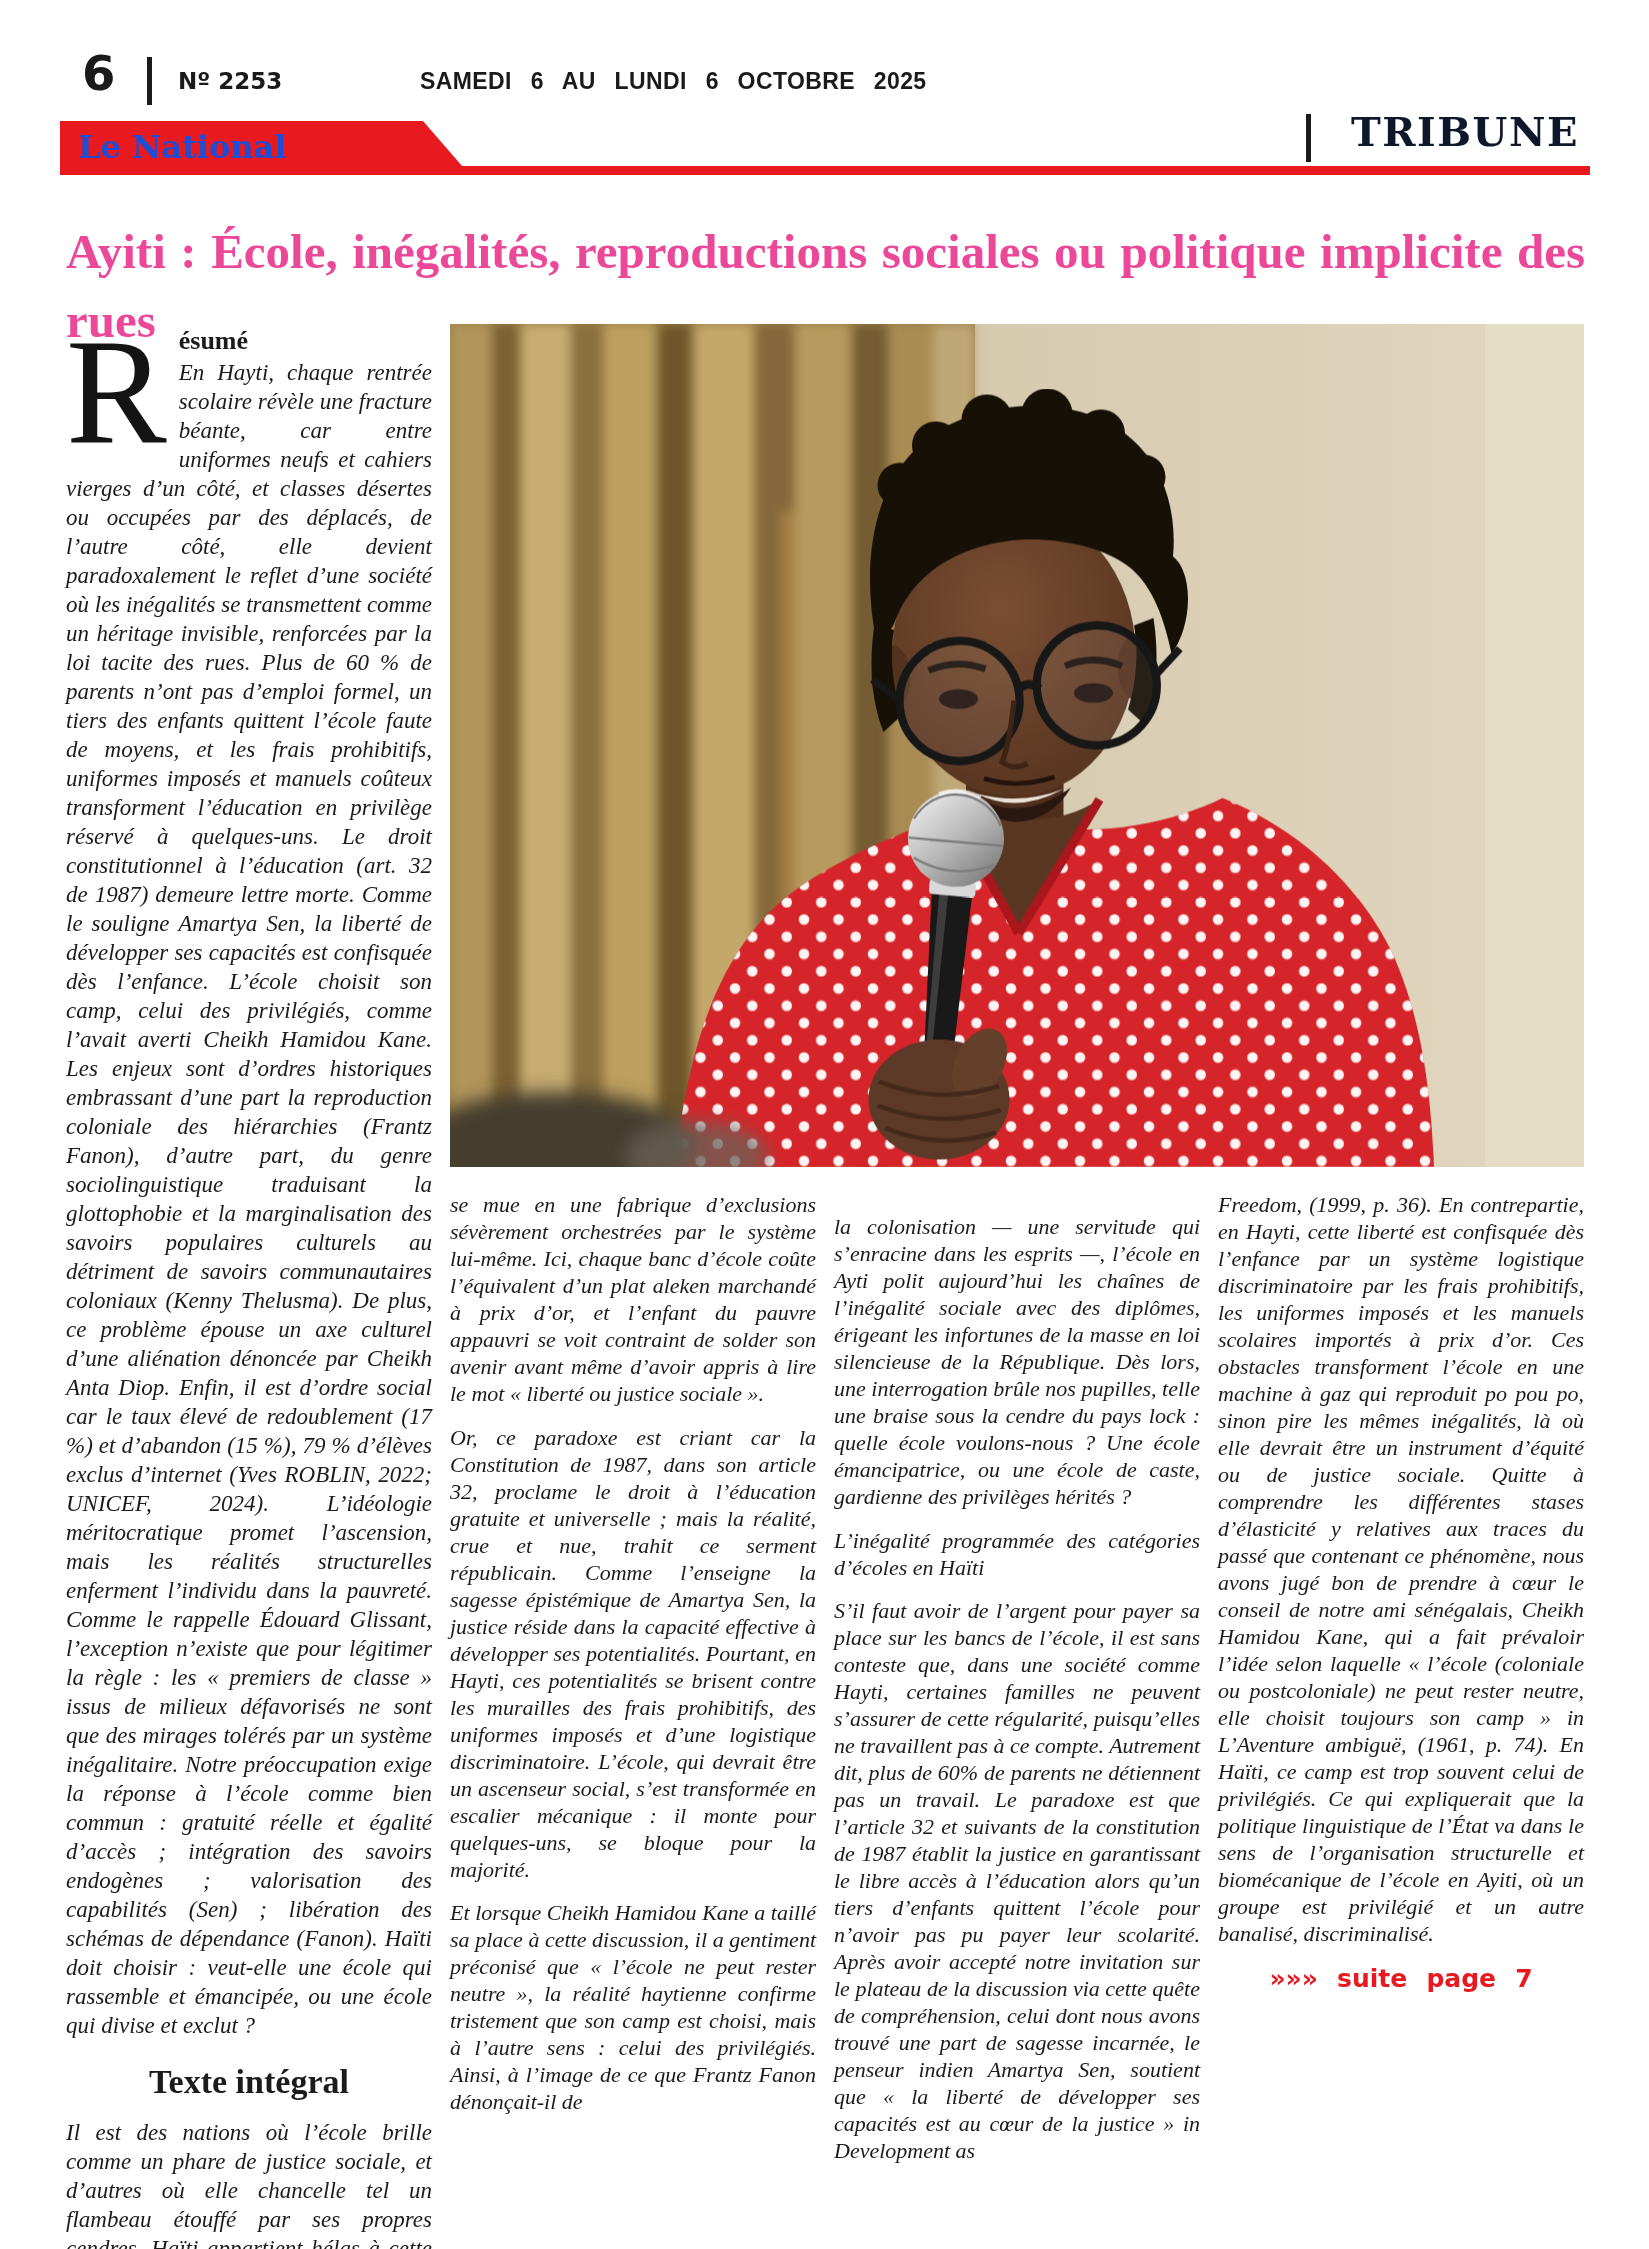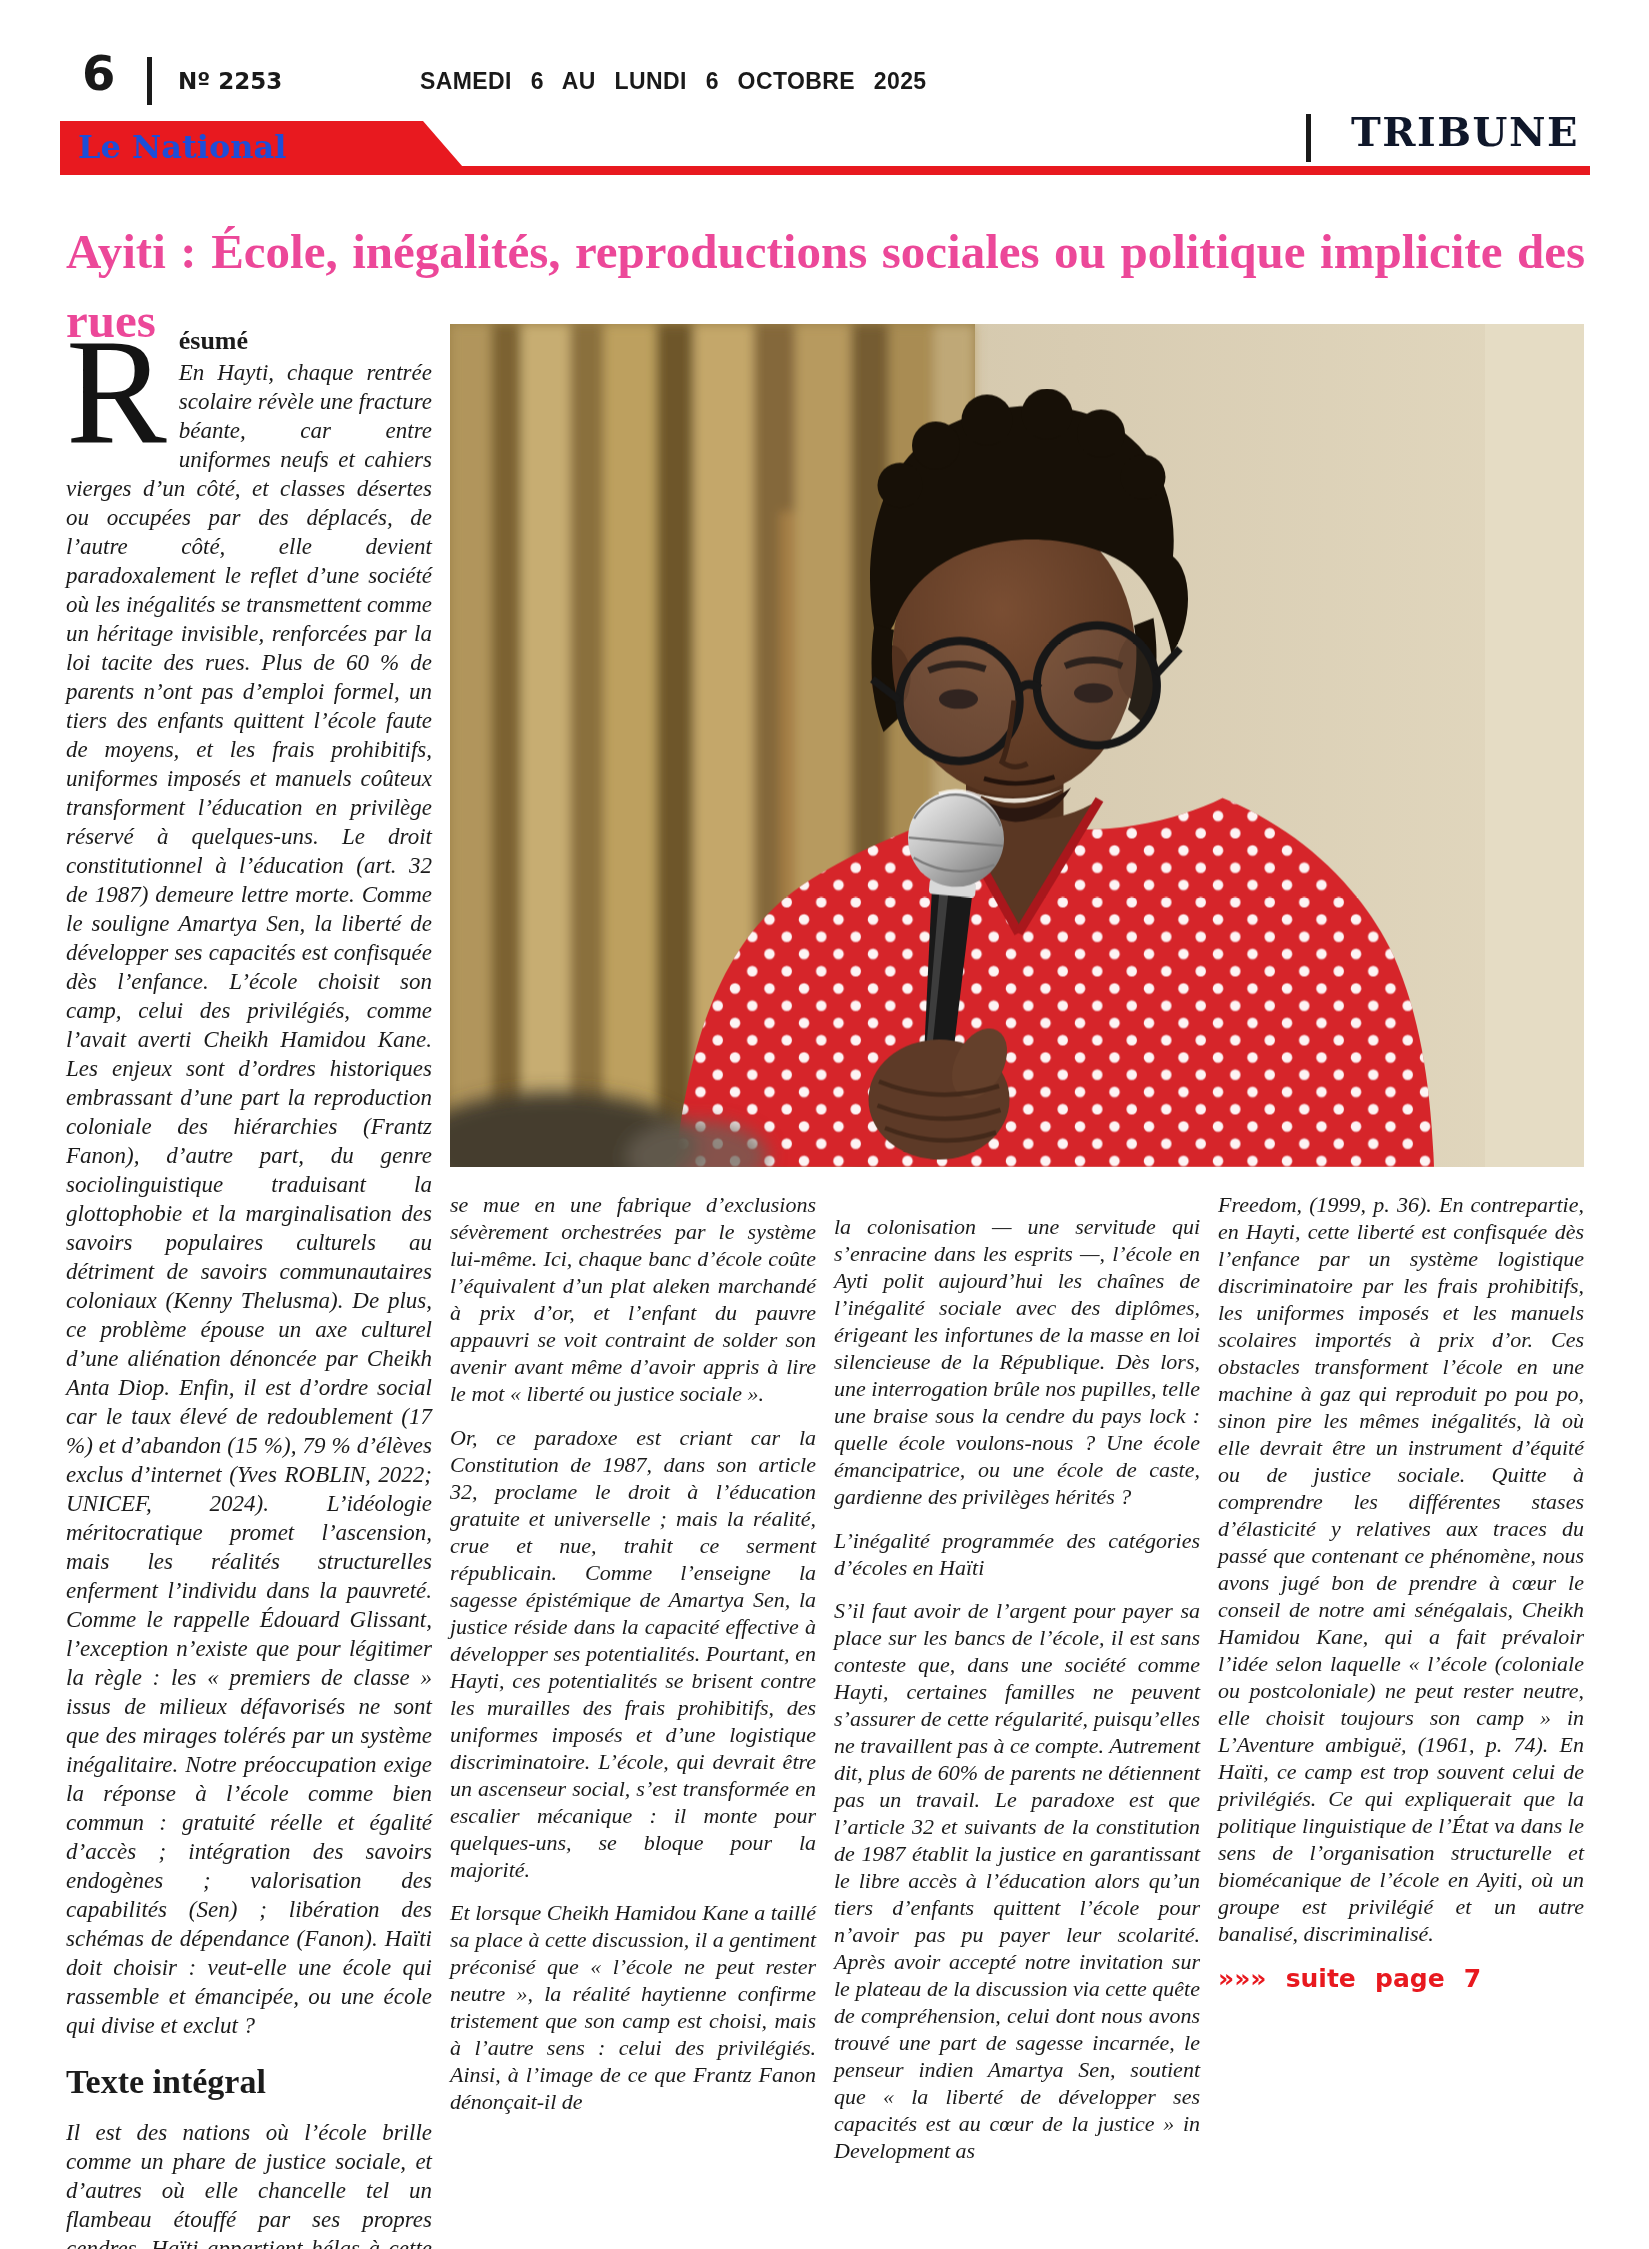--- a/index.html
+++ b/index.html
@@ -33,22 +33,22 @@
   .col{position:absolute;width:366px;text-align:justify;}
   .col p{margin:0 0 16.5px 0;font-style:italic;}
   #col1{left:66px;top:324px;font:400 23px/29px "Liberation Serif", serif;}
   #col2{left:450px;top:1191px;font:400 22px/27px "Liberation Serif", serif;}
   #col3{left:834px;top:1191px;font:400 22px/27px "Liberation Serif", serif;margin-top:22px;}
   #col4{left:1218px;top:1191px;font:400 22px/27px "Liberation Serif", serif;}
 
   .dropcap{float:left;font:400 151px/118px "Liberation Serif", serif;color:#141414;
            margin:7.5px 12px 0 0;}
   .resume-head{font:700 26px/34px "Liberation Serif", serif;}
-  .ti-head{font:700 34px/37px "Liberation Serif", serif;margin:22.5px 0 18px 0;text-align:left;}
-  .continuation{margin-top:7.5px;text-align:left;color:#e8191f;
+  .ti-head{font:700 34px/37px "Liberation Serif", serif;margin:22.5px 0 18px 0;text-align:center;}
+  .continuation{margin-top:7.5px;text-align:center;color:#e8191f;
                 font:600 25px/30px "DejaVu Sans", sans-serif;word-spacing:10.5px;}
 </style>
 </head>
 <body>
 
 <div id="page">
 
   <div class="page-num">6</div>
   <div class="vbar n1"></div>
   <div class="issue">Nº 2253</div>

